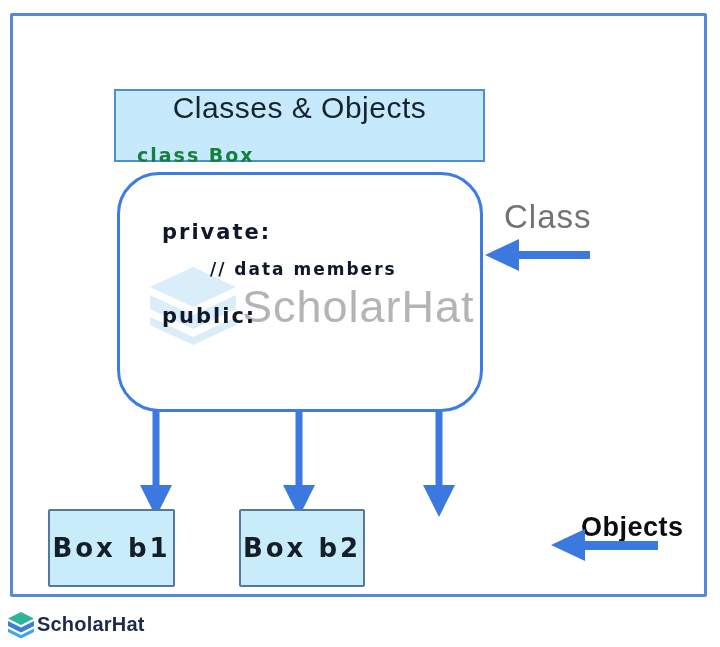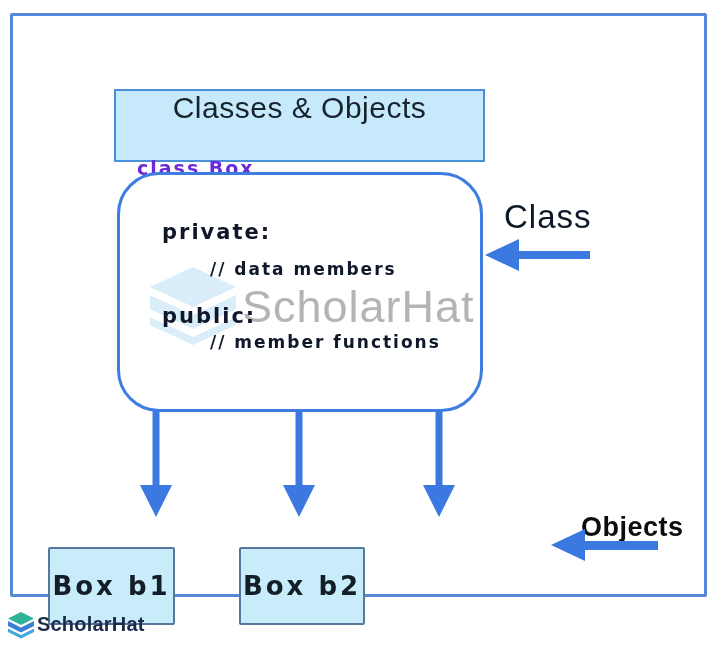--- a/index.html
+++ b/index.html
@@ -13,23 +13,23 @@
     border:3px solid var(--outer-border,#5588d8); box-sizing:border-box;
     border-radius:2px; background:transparent;
   }
   .title-box {
     position:absolute; left:114px; top:45px; width:371px; height:73px;
     background:var(--title-fill,#c6eafb); border:2px solid var(--title-border,#4a90d9);
     box-sizing:border-box; display:flex; align-items:flex-start; justify-content:center;
     font-size:30px; font-weight:500; letter-spacing:0.5px; color:#17242e;margin-top:44px;
   }
   .class-name-label {
-    position:absolute; left:137px; top:157px;
+    position:absolute; left:137px; top:144px;
     font-family:"DejaVu Sans", sans-serif; font-weight:bold; font-size:19px;
-    letter-spacing:2px; color:#6d28d9;
+    letter-spacing:2px; color:#15803d;
   }
   .class-box {
     position:absolute; left:117px; top:172px; width:366px; height:240px;
     border:3px solid var(--class-box-border,#3d7ce0); border-radius:42px;
     box-sizing:border-box; background:#ffffff;
   }
   .watermark-icon { position:absolute; left:150px; top:267px; z-index:1; }
   .watermark-text {
     position:absolute; left:242px; top:281px; z-index:1;
     font-size:45px; font-weight:500; letter-spacing:1px;
@@ -37,36 +37,36 @@
   }
   .code-line {
     position:absolute; z-index:2; font-family:"DejaVu Sans", sans-serif;
     font-weight:bold; color:#0f172a; letter-spacing:2px; white-space:nowrap;
   }
   .code-private   { left:162px; top:220px; font-size:21px; }
   .code-datamem   { left:210px; top:259px; font-size:17px;text-align:right; }
   .code-public    { left:162px; top:304px; font-size:21px; }
   .code-memfunc   { left:210px; top:332px; font-size:17px; }
   .class-annotation {
-    position:absolute; left:504px; top:198px; font-size:33px; color:#0f172a;
+    position:absolute; left:504px; top:198px; font-size:33px; color:#737373;
     letter-spacing:1px;
   }
   .arrow-svg { position:absolute; display:block; }
   .class-arrow   { left:485px; top:238px; }
   .down-arrow-1  { left:139px; top:411px; }
   .down-arrow-2  { left:282px; top:411px; }
   .down-arrow-3  { left:422px; top:411px; }
   .objects-arrow { left:551px; top:527px; }
   .object-box {
     position:absolute; top:509px; height:78px;
     background:var(--object-fill,#c9ecfb); border:2px solid var(--object-border,#55789b);
     border-radius:2px; box-sizing:border-box;
     display:flex; align-items:center; justify-content:center;
     font-family:"DejaVu Sans", sans-serif; font-weight:bold; font-size:26px;
-    letter-spacing:3px; color:#131e28;margin-top:38px;
+    letter-spacing:3px; color:#131e28;
   }
   .object-box-1 { left:48px;  width:127px; }
   .object-box-2 { left:239px; width:126px; }
   .object-box-3 { left:427px; width:128px; }
   .objects-annotation {
     position:absolute; left:581px; top:498px; font-size:27px; font-weight:bold;
     letter-spacing:0.5px; color:#0d0d0d;margin-top:14px;
   }
   .footer-logo-icon { position:absolute; left:8px; top:612px; }
   .footer-brand-text {
@@ -92,21 +92,20 @@
   <svg class="watermark-icon" width="86" height="80" viewBox="0 0 86 80">
     <path d="M43,0 L86,20 L43,40 L0,20 Z" fill="#d9eef9"></path>
     <path d="M0,28 L43,48 L86,28 L86,42 L43,62 L0,42 Z" fill="#d9eef9"></path>
     <path d="M0,50 L43,70 L86,50 L86,58 L43,78 L0,58 Z" fill="#d9eef9"></path>
   </svg>
   <div class="watermark-text">ScholarHat</div>
 
   <div class="code-line code-private">private:</div>
   <div class="code-line code-datamem">// data members</div>
   <div class="code-line code-public">public:</div>
-  <div class="code-line code-memfunc">// member functions</div>
 
   <div class="class-annotation">Class</div>
 
   <svg class="arrow-svg class-arrow" width="105" height="34" viewBox="0 0 105 34">
     <polygon points="0,17 34,1 34,33" fill="#3b78e0"></polygon>
     <rect x="32" y="13" width="73" height="8" fill="#3b78e0"></rect>
   </svg>
 
   <svg class="arrow-svg down-arrow-1" width="34" height="106" viewBox="0 0 34 106">
     <rect x="13.5" y="0" width="7" height="78" fill="#3b78e0"></rect>

